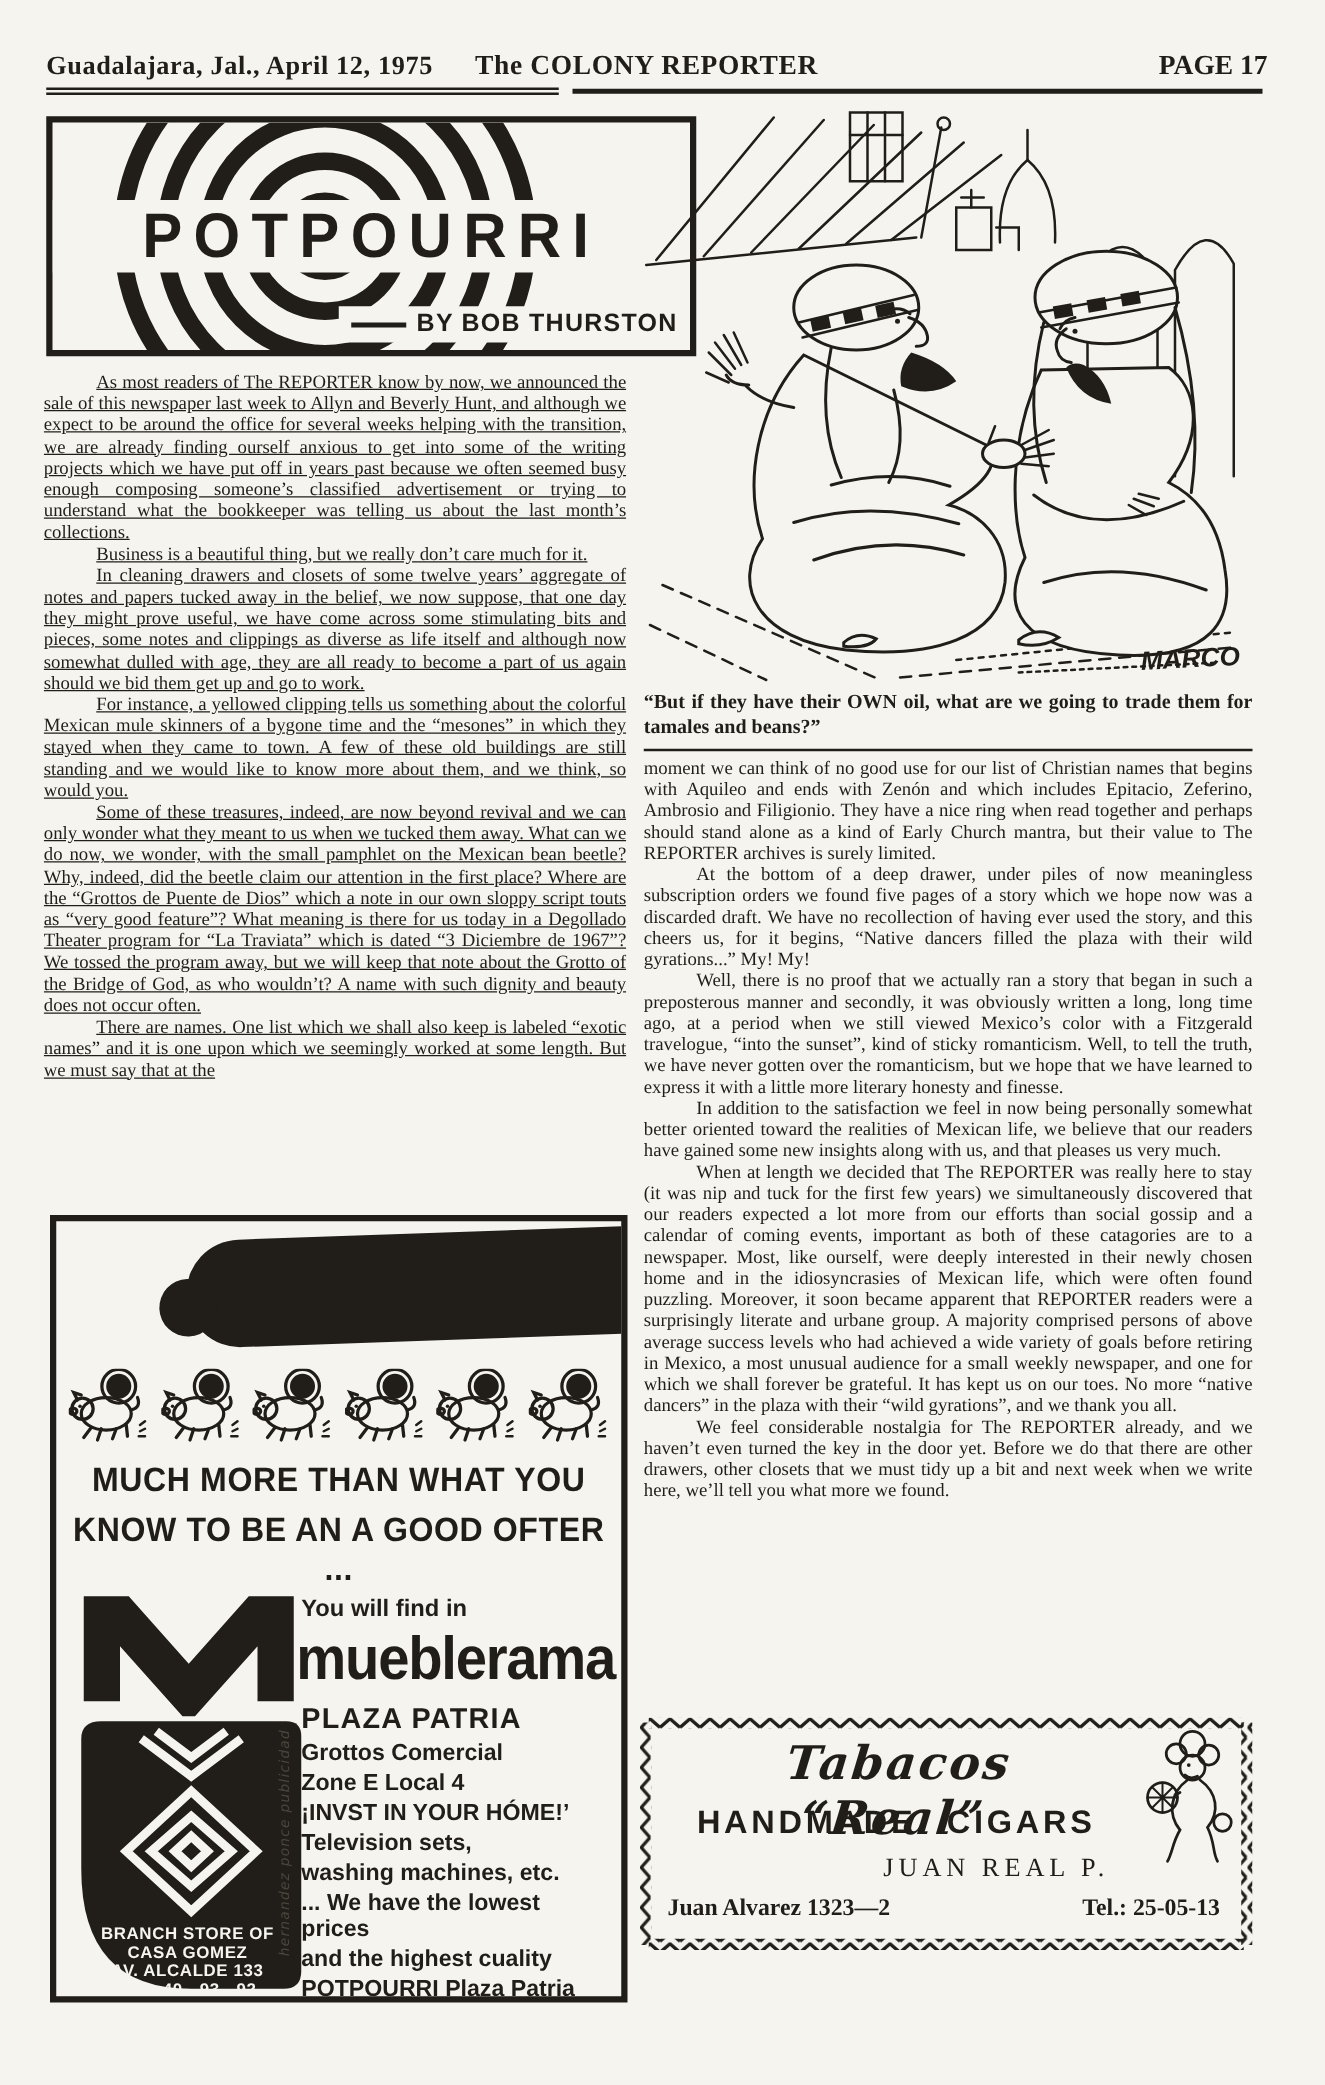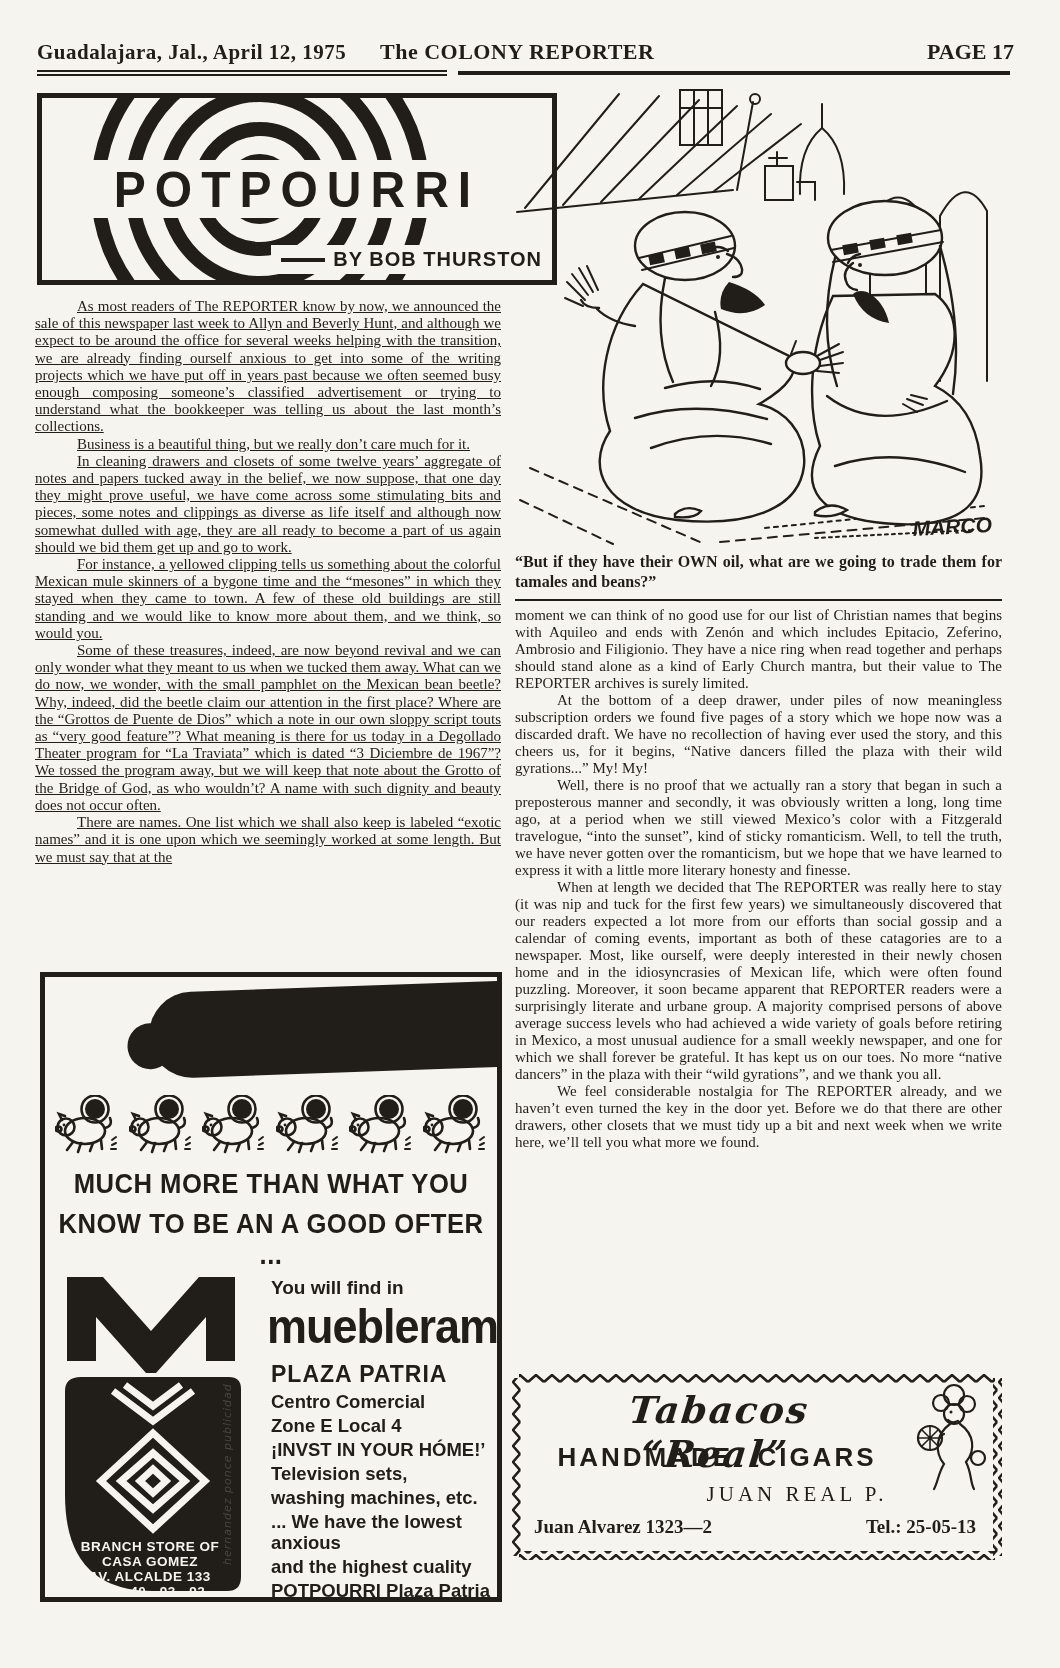--- a/index.html
+++ b/index.html
@@ -52,21 +52,21 @@
     transform:scaleX(.95); }
   .mueb-head.l1 { top:192px; }
   .mueb-head.l2 { top:232px; }
   .m-logo { position:absolute; left:10px; top:288px; }
   .branch { position:absolute; left:14px; top:562px; width:182px; text-align:center; color:var(--paper);
     font-family:"Liberation Sans","DejaVu Sans",sans-serif; font-weight:bold; font-size:13.5px; line-height:15px; letter-spacing:.5px; }
   .agency { position:absolute; left:176px; top:588px; transform:rotate(-90deg); transform-origin:0 0;
     font-style:italic; font-size:11px; letter-spacing:1px; white-space:nowrap; color:#4a463e;
     font-family:"DejaVu Sans","Liberation Sans",sans-serif; }
   .mueb-right { position:absolute; left:196px; top:300px; width:250px;
-    font-family:"Liberation Sans","DejaVu Sans",sans-serif; font-weight:bold;padding-left:30px; }
+    font-family:"Liberation Sans","DejaVu Sans",sans-serif; font-weight:bold; }
   .mueb-intro { font-size:19px; margin-bottom:2px; }
   .mueb-brand { font-size:45px; letter-spacing:-1px; transform:scaleY(1.08); transform-origin:left; margin-left:-4px; }
   .mueb-plaza { font-size:23px; letter-spacing:1px; margin-top:8px; }
   .mueb-lines div { font-size:18.5px; line-height:21px; margin-top:3px; }
 
   
   .tab { position:absolute; left:512px; top:1374px; width:490px; height:186px; background:var(--paper); }
   .tab-frame { position:absolute; left:0; top:0; }
   .tab-brand { position:absolute; left:40px; top:14px; width:330px; text-align:center;
     font-style:italic; font-weight:bold; font-size:37px; letter-spacing:2px;
@@ -201,20 +201,21 @@
     </svg>
   </div>
 
   <div class="caption">“But if they have their OWN oil, what are we going to trade them for tamales and beans?”</div>
   <div class="cap-rule"></div>
 
   <div class="col-text col-right">
       <p>moment we can think of no good use for our list of Christian names that begins with Aquileo and ends with Zenón and which includes Epitacio, Zeferino, Ambrosio  and Filigionio. They have a nice ring when read together and perhaps should stand alone as a kind of Early Church mantra, but their value to The REPORTER archives is surely limited.</p>
       <p>At the bottom of a deep drawer, under piles of now meaningless subscription orders we found five pages of a story which we hope now was a discarded draft. We have no recollection of having ever used the story, and this cheers us, for it begins, “Native dancers filled the plaza with their wild gyrations...” My! My!</p>
       <p>Well, there is no proof that we actually ran a story that began in such a preposterous manner and secondly, it was obviously written a long, long time ago, at a period when we still viewed Mexico’s color with a Fitzgerald travelogue, “into the sunset”, kind of sticky romanticism. Well, to tell the truth, we have never gotten over the romanticism, but we hope that we have learned to express it with a little more literary honesty and finesse.</p>
+      <p>In addition to the satisfaction we feel in now being personally somewhat better oriented toward the realities of Mexican life, we believe that our readers have gained some new insights along with us, and that pleases us very much.</p>
       <p>When at length we decided that The REPORTER was really here to stay (it was nip and tuck for the first few years) we simultaneously discovered that our readers expected a lot more from our efforts than social gossip and a calendar of coming events, important as both of these catagories are to a newspaper. Most, like ourself, were deeply interested in their newly chosen home and in the idiosyncrasies of Mexican life, which were often found puzzling. Moreover, it soon became apparent that REPORTER readers were a surprisingly literate and urbane group. A majority comprised persons of above average success levels who had achieved a wide variety of goals before retiring in Mexico, a most unusual audience for a small weekly newspaper, and one for which we shall forever be grateful. It has kept us on our toes. No more “native dancers” in the plaza with their “wild gyrations”, and we thank you all.</p>
       <p>We feel considerable nostalgia for The REPORTER already, and we haven’t even turned the key in the door yet. Before we do that there are other drawers, other closets that we must tidy up a bit and next week when we write here, we’ll tell you what more we found.</p>
     </div>
 
   <div class="mueb">
     <svg width="0" height="0" style="position:absolute">
       <defs>
         <g id="pig-shape" fill="none" stroke="#211e19" stroke-width="2.6" stroke-linecap="round">
           <circle cx="40" cy="14" r="10" fill="#211e19" stroke="none"></circle>
           <circle cx="40" cy="14" r="13.5"></circle>
@@ -276,26 +277,26 @@
         <div>AV. ALCALDE 133</div>
         <div>TEL. 40 - 93 - 92</div>
       </div>
     <div class="agency">hernandez ponce publicidad</div>
 
     <div class="mueb-right">
       <div class="mueb-intro">You will find in</div>
       <div class="mueb-brand">mueblerama</div>
       <div class="mueb-plaza">PLAZA PATRIA</div>
       <div class="mueb-lines">
-          <div>Centro Comercial</div>
+          <div>Grottos Comercial</div>
           <div>Zone E Local 4</div>
           <div>¡INVST IN YOUR HÓME!’</div>
           <div>Television sets,</div>
           <div>washing machines, etc.</div>
-          <div>... We have the lowest anxious</div>
+          <div>... We have the lowest prices</div>
           <div>and the highest cuality</div>
           <div>POTPOURRI Plaza Patria</div>
         </div>
     </div>
   </div>
 
   <div class="tab">
     <svg class="tab-frame" width="490" height="186">
       <defs>
         <pattern id="zzh" width="16" height="9" patternUnits="userSpaceOnUse">

